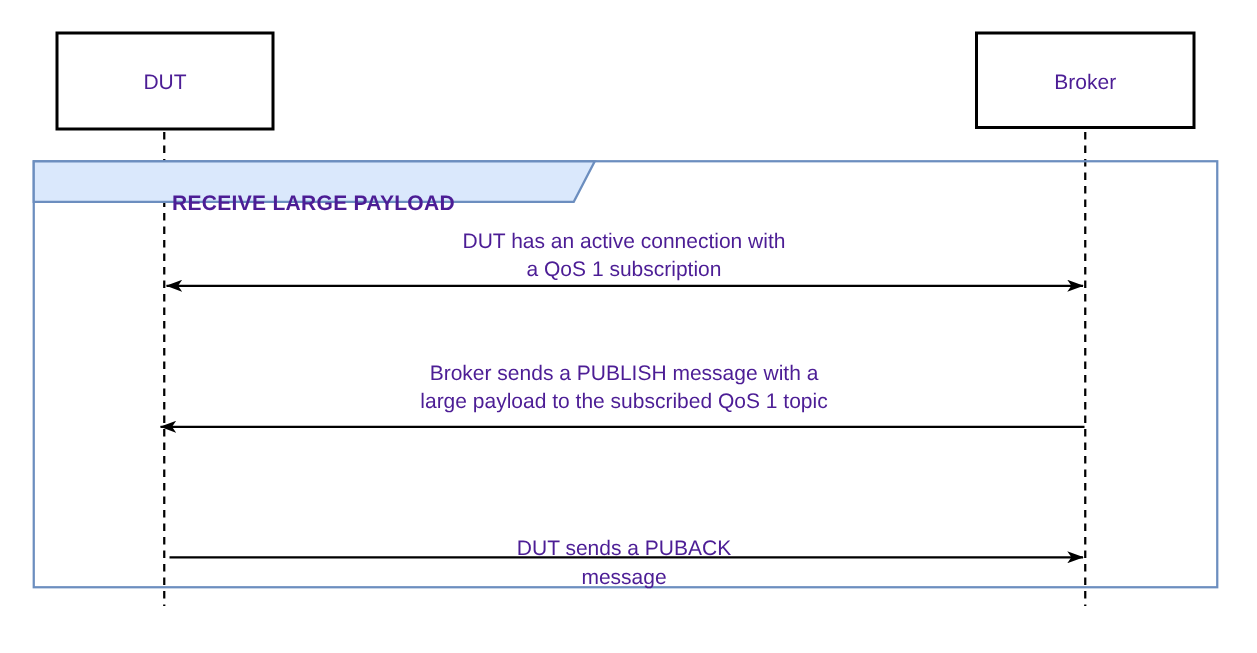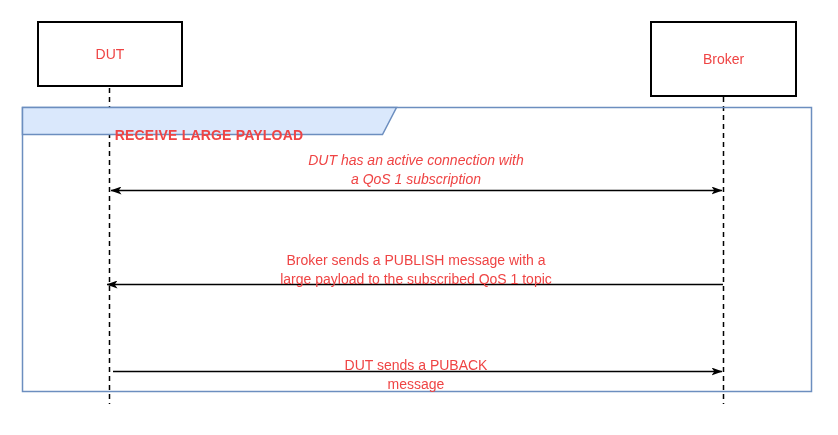--- a/index.html
+++ b/index.html
@@ -2,60 +2,60 @@
 <html><head>
 <meta charset="utf-8">
 <style>
   html, body { margin: 0; padding: 0; background: #ffffff; }
   .canvas {
     position: relative;
     width: 838px;
     height: 435px;
     background: #ffffff;
     font-family: "Liberation Sans", sans-serif;
-    color: #ef4444;
+    color: #4c1d95;
     overflow: hidden;
   }
   .layer {
     position: absolute;
     left: 0; top: 0;
   }
   .actor {
     position: absolute;
     box-sizing: border-box;
     border: 2px solid #000000;
     background: #ffffff;
     display: flex;
     align-items: center;
     justify-content: center;
     font-size: 14px;
   }
   .actor-dut { left: 37px; top: 21px; width: 146px; height: 66px; }
-  .actor-broker { left: 650px; top: 21px; width: 147px; height: 76px; }
+  .actor-broker { left: 650px; top: 21px; width: 147px; height: 65px; }
   .frame-label {
     position: absolute;
     left: 23px; top: 122px; width: 372px; height: 26px;
     display: flex;
     align-items: center;
     justify-content: center;
     font-size: 14px;
     font-weight: bold;
     letter-spacing: 0.2px;
   }
   .msg-label {
     position: absolute;
     left: 166px;
     width: 500px;
     text-align: center;
     font-size: 14px;
     line-height: 19px;
     white-space: pre-line;
   }
-  .msg-label-1 { top: 151px; font-style: italic; }
-  .msg-label-2 { top: 239px; margin-top: 12px; }
+  .msg-label-1 { top: 151px; }
+  .msg-label-2 { top: 239px; }
   .msg-label-3 { top: 324px; margin-top: 32px; }
 </style>
 </head>
 <body>
 
 <div class="canvas">
 
   <svg class="layer" width="838" height="435" viewBox="0 0 838 435">
     <defs>
       <marker id="arrowhead" viewBox="0 0 11 8" refX="10.5" refY="4" markerWidth="11" markerHeight="8" markerUnits="userSpaceOnUse" orient="auto-start-reverse">

